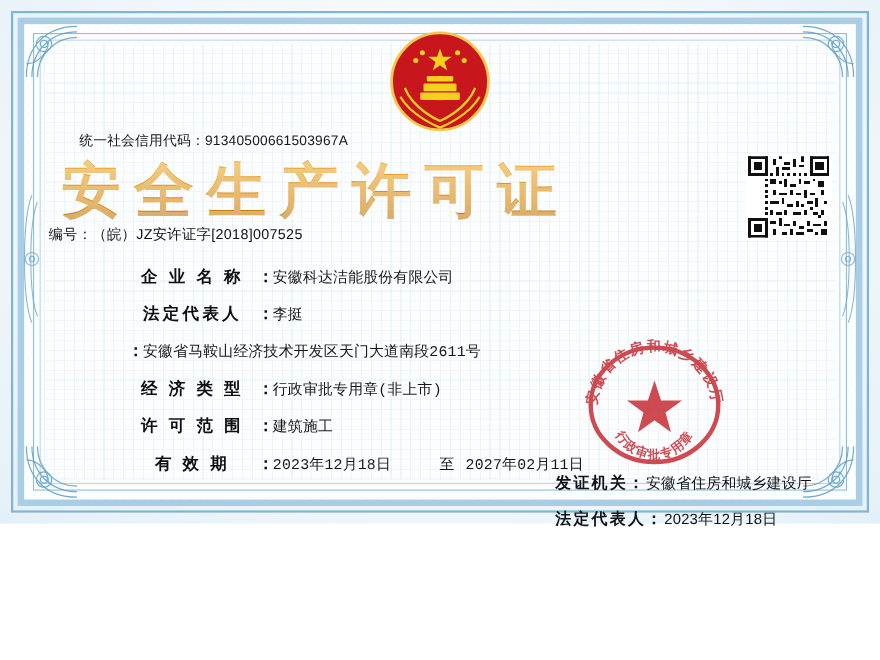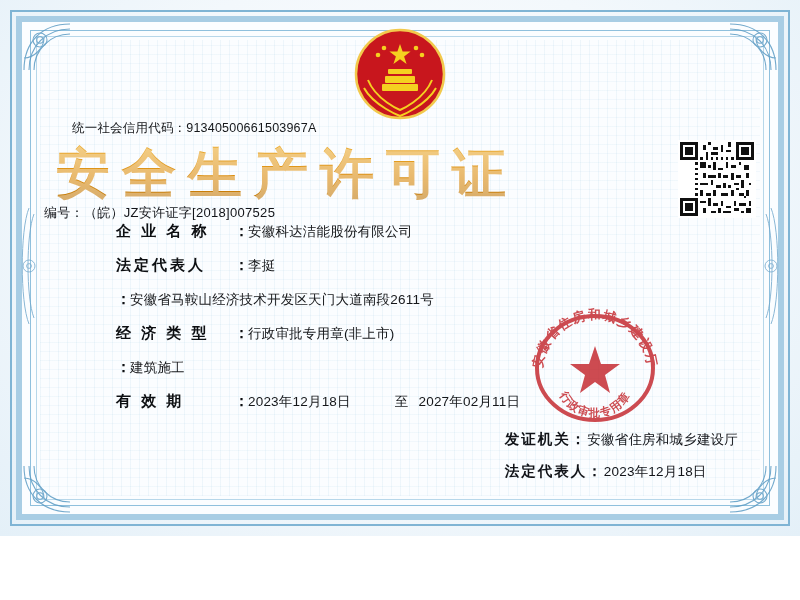--- a/index.html
+++ b/index.html
@@ -10,21 +10,21 @@
   body {
     width: 800px;
     height: 600px;
     font-family: "Liberation Sans", sans-serif;
     overflow: hidden;
   }
 
   .certificate {
     position: relative;
     width: 800px;
-    height: 536px;
+    height: 476px;
     background:
       radial-gradient(ellipse at 50% 40%, #ffffff 0%, #f3f8fc 55%, #e4f0f8 100%);
     box-sizing: border-box;
     padding-left: 44px;
   }
 
   
   .frame-outer {
     position: absolute;
     left: 10px; top: 10px; right: 10px; bottom: 10px;
@@ -148,21 +148,22 @@
     height: 78px;
     background: #ffffff;
     padding: 2px;
     box-sizing: border-box;
   }
 
   .fields {
     position: absolute;
     left: 72px;
     right: 40px;
-    top: 110px;
+    top: 130px;
+    text-align: center;
   }
   .field-row {
     display: flex;
     align-items: baseline;
     height: 34px;
     font-size: 14.5px;
     color: #111318;
   }
   .field-label {
     width: 118px;
@@ -178,20 +179,21 @@
     width: 14px;
     font-weight: bold;
     font-size: 15px;
     color: #0d0f12;
   }
   .field-value {
     font-size: 13.5px;
     color: #15171a;
     letter-spacing: 0.2px;
     white-space: nowrap;
+    font-family: Liberation Mono, monospace;
   }
   .field-value.sep {
     margin-left: 44px;
     margin-right: 10px;
     font-weight: normal;
   }
 
   .issuer-block {
     position: absolute;
     right: 18px;
@@ -469,20 +471,21 @@
         <span class="field-value">安徽省马鞍山经济技术开发区天门大道南段2611号</span>
       </div>
 
       <div class="field-row">
         <span class="field-label">经 济 类 型</span>
         <span class="field-colon">：</span>
         <span class="field-value">行政审批专用章(非上市)</span>
       </div>
 
       <div class="field-row">
+        <span class="field-label">许 可 范 围</span>
         <span class="field-colon">：</span>
         <span class="field-value">建筑施工</span>
       </div>
 
       <div class="field-row">
         <span class="field-label">有 效 期</span>
         <span class="field-colon">：</span>
         <span class="field-value">2023年12月18日</span>
         <span class="field-value sep">至</span>
         <span class="field-value">2027年02月11日</span>

